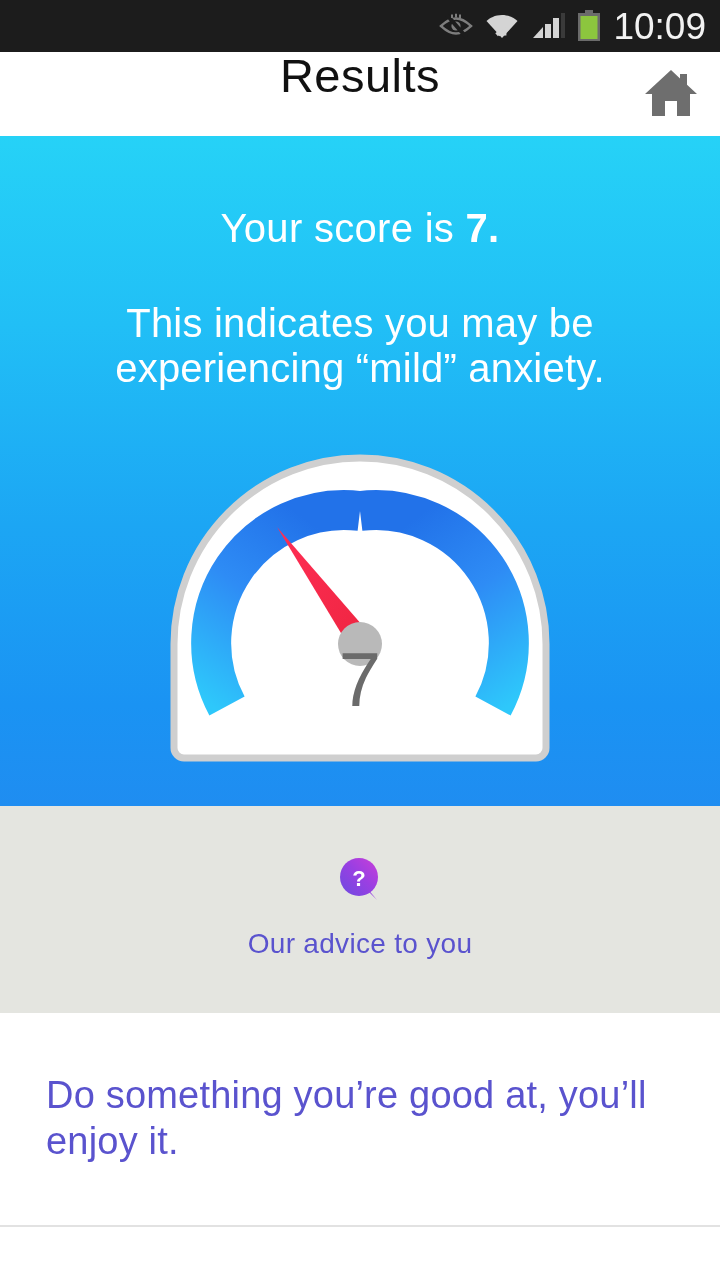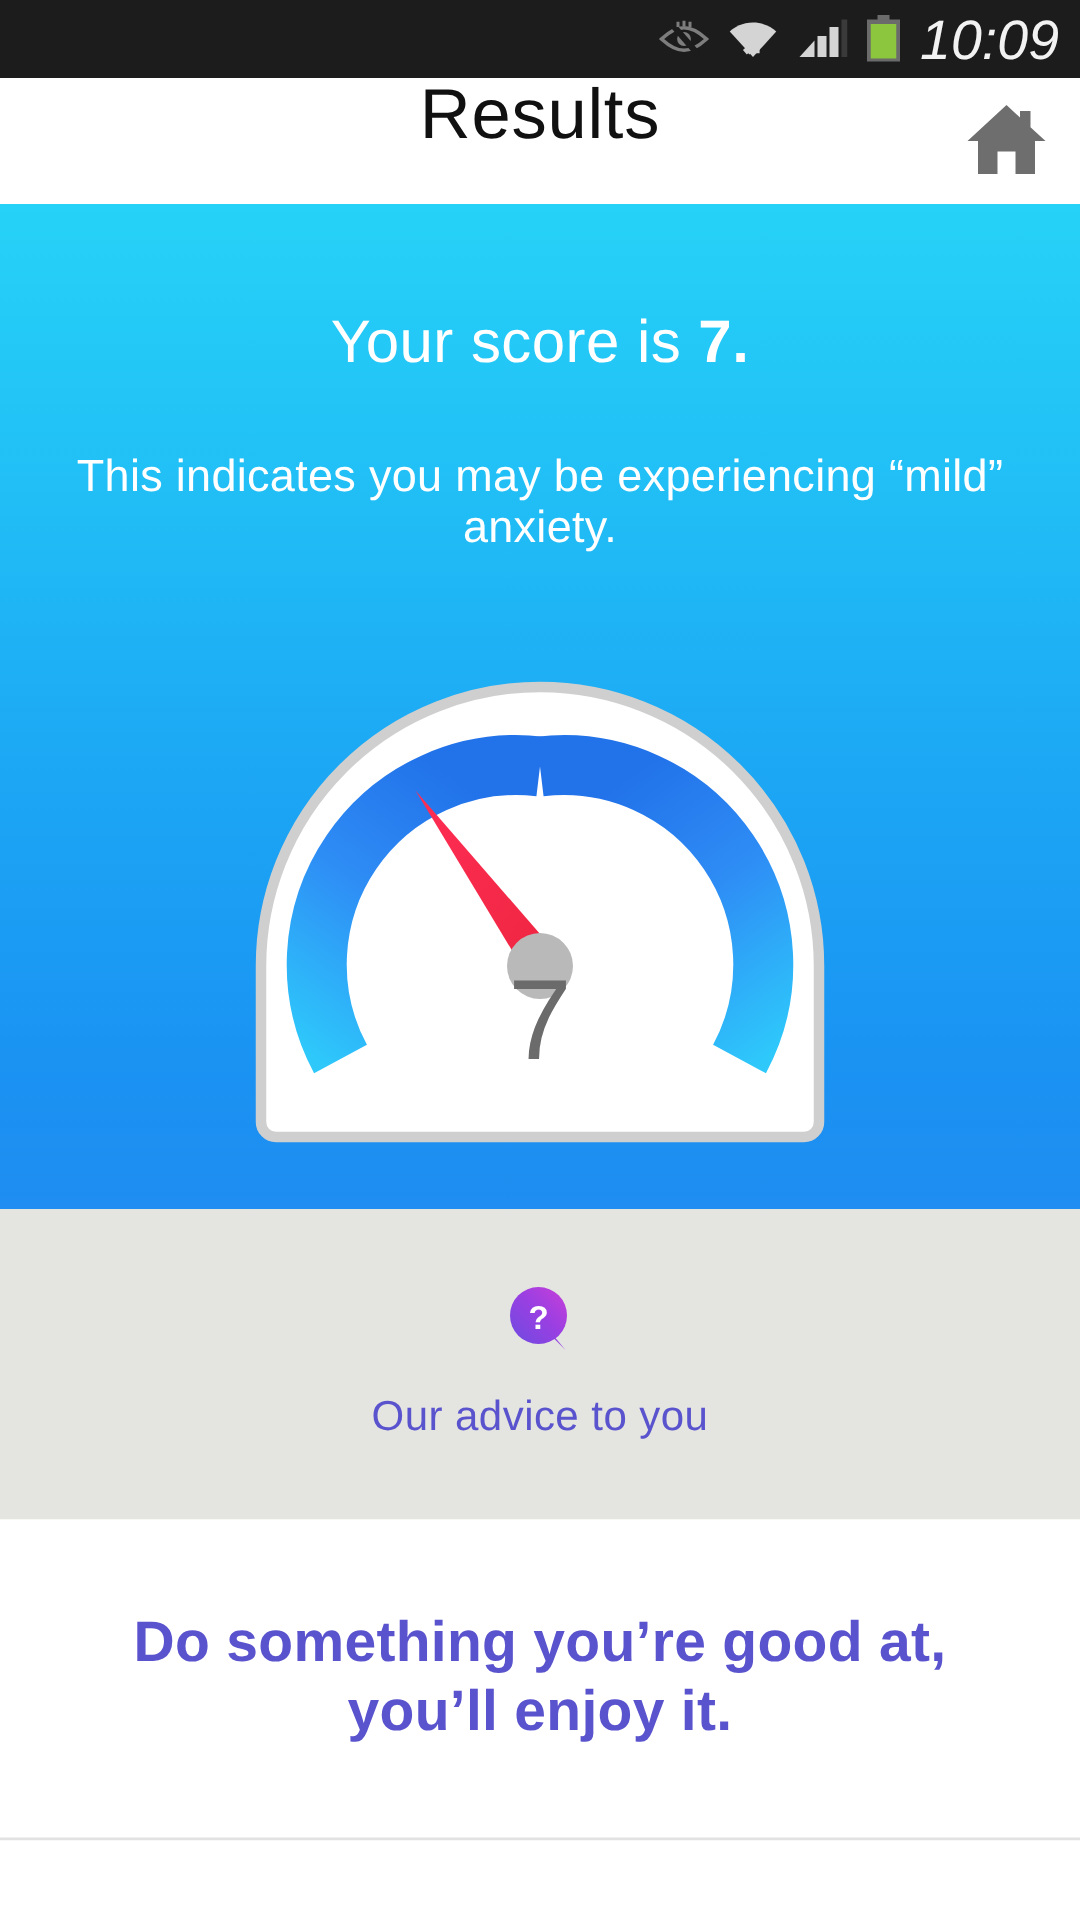--- a/index.html
+++ b/index.html
@@ -17,21 +17,20 @@
     background:#1c1c1c;
     display:flex; align-items:center; justify-content:flex-end;
     padding-right:14px;
   }
   .sb-icons{ display:flex; align-items:center; gap:12px; }
   .sb-ico{ display:block; }
   .sb-clock{
     color:#f2f2f2; font-size:37px; letter-spacing:0px;
     margin-left:12px; font-weight:400; line-height:1;
     font-family:"Liberation Sans", sans-serif;
-    font-style:italic;
   }
 
   
   .titlebar{
     position:absolute; top:52px; left:0; width:720px; height:84px;
     background:#ffffff;
     display:flex; align-items:flex-start; justify-content:center;
   }
   .title{
     font-size:47px; color:#111; font-weight:400; line-height:1;
@@ -50,21 +49,21 @@
     overflow:hidden;
   }
   .score-line{
     position:absolute; top:72px; left:0; width:720px; text-align:center;
     color:#ffffff; font-size:40px; font-weight:300; line-height:1;
     letter-spacing:0.3px;
   }
   .score-line b{ font-weight:700; }
   .indicator{
     position:absolute; top:165px; left:0; width:720px; text-align:center;
-    color:#ffffff; font-size:30px; font-weight:300; line-height:1.12;
+    color:#ffffff; font-size:40px; font-weight:300; line-height:1.12;
     padding:0 34px; letter-spacing:0.2px;
   }
   .gauge-wrap{
     position:absolute; left:50%; top:312px; transform:translateX(-50%);
     width:392px; height:316px;
   }
 
   
   .advice-head{
     position:absolute; top:806px; left:0; width:720px; height:207px;
@@ -78,22 +77,22 @@
     line-height:1; letter-spacing:0.3px;
   }
 
   
   .advice-body{
     position:absolute; top:1013px; left:0; width:720px; height:212px;
     background:#ffffff;
     display:flex; align-items:center; justify-content:center;
   }
   .advice-text{
-    color:#5A53CE; font-size:38px; font-weight:700; line-height:1.2;
-    text-align:center; padding:0 46px; letter-spacing:0.2px;
+    color:#5A53CE; font-size:38px; font-weight:400; line-height:1.2;
+    text-align:left; padding:0 46px; letter-spacing:0.2px;
   }
   .divider{
     position:absolute; top:1225px; left:0; width:720px; height:2px;
     background:#E2E2E2;
   }
   .footer-space{
     position:absolute; top:1227px; left:0; width:720px; height:53px;
     background:#ffffff;
   }
 </style>

